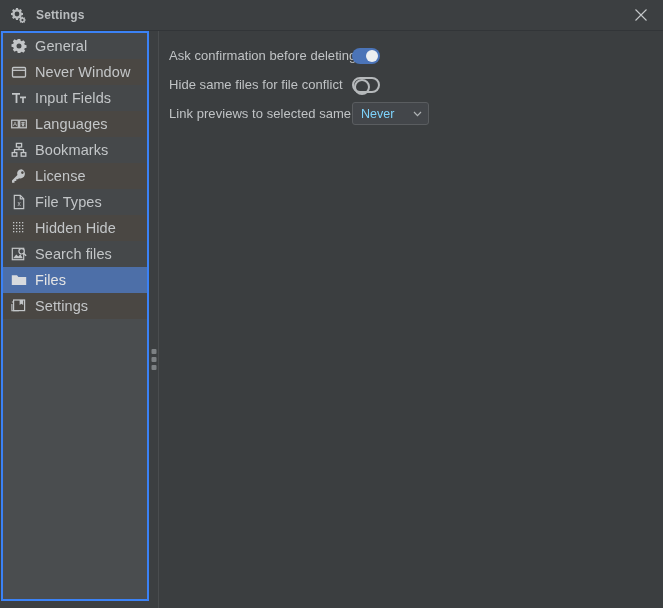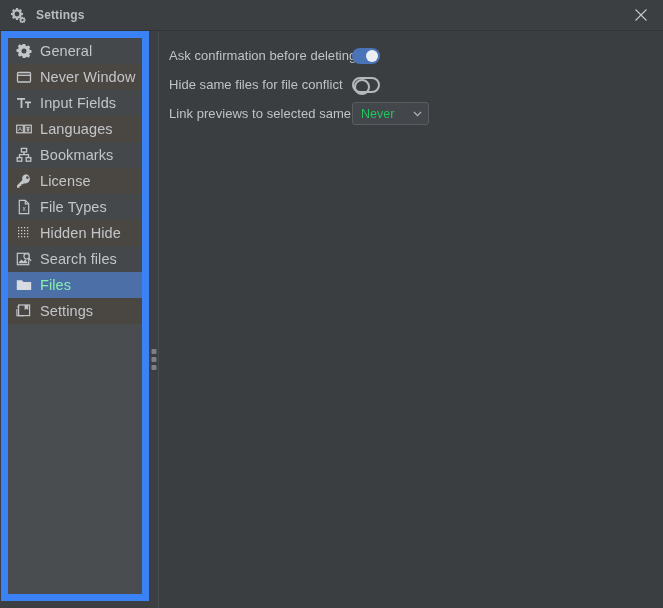--- a/index.html
+++ b/index.html
@@ -71,21 +71,21 @@
     overflow: hidden;
   }
 
   
   .sidebar-wrap {
     position: relative;
     width: 148px;
     min-width: 148px;
     margin: 0 0 7px 1px;
     box-sizing: border-box;
-    border: 7px solid #3b82f6;
+    border: 2px solid #3b82f6;
     background: #4a4d4f;
     overflow: hidden;
   }
   .sidebar-list {
     display: flex;
     flex-direction: column;
   }
   .side-item {
     position: relative;
     height: 26px;
@@ -103,21 +103,21 @@
     flex: 0 0 16px;
     margin-right: 8px;
     display: block;
   }
   .side-label {
     font-size: 14.5px;
     color: #c3c6c8;
     white-space: nowrap;
     letter-spacing: 0.1px;
   }
-  .side-item.selected .side-label { color: #86efac; }
+  .side-item.selected .side-label { color: #e5e5e5; }
 
   
   .splitter {
     width: 9px;
     min-width: 9px;
     background: #3c3f41;
     position: relative;
   }
   .splitter-grip {
     position: absolute;
@@ -207,21 +207,21 @@
     background: #43464a;
     border: 1px solid #5a5d60;
     border-radius: 3px;
     display: flex;
     align-items: center;
     justify-content: space-between;
     padding: 0 5px 0 8px;
   }
   .select-value {
     font-size: 12.5px;
-    color: #22c55e;
+    color: #7dd3fc;
     white-space: nowrap;
   }
   .select-caret { display: block; }
 </style>
 </head>
 <body>
 
 <div id="app">
 
   <div class="titlebar">

